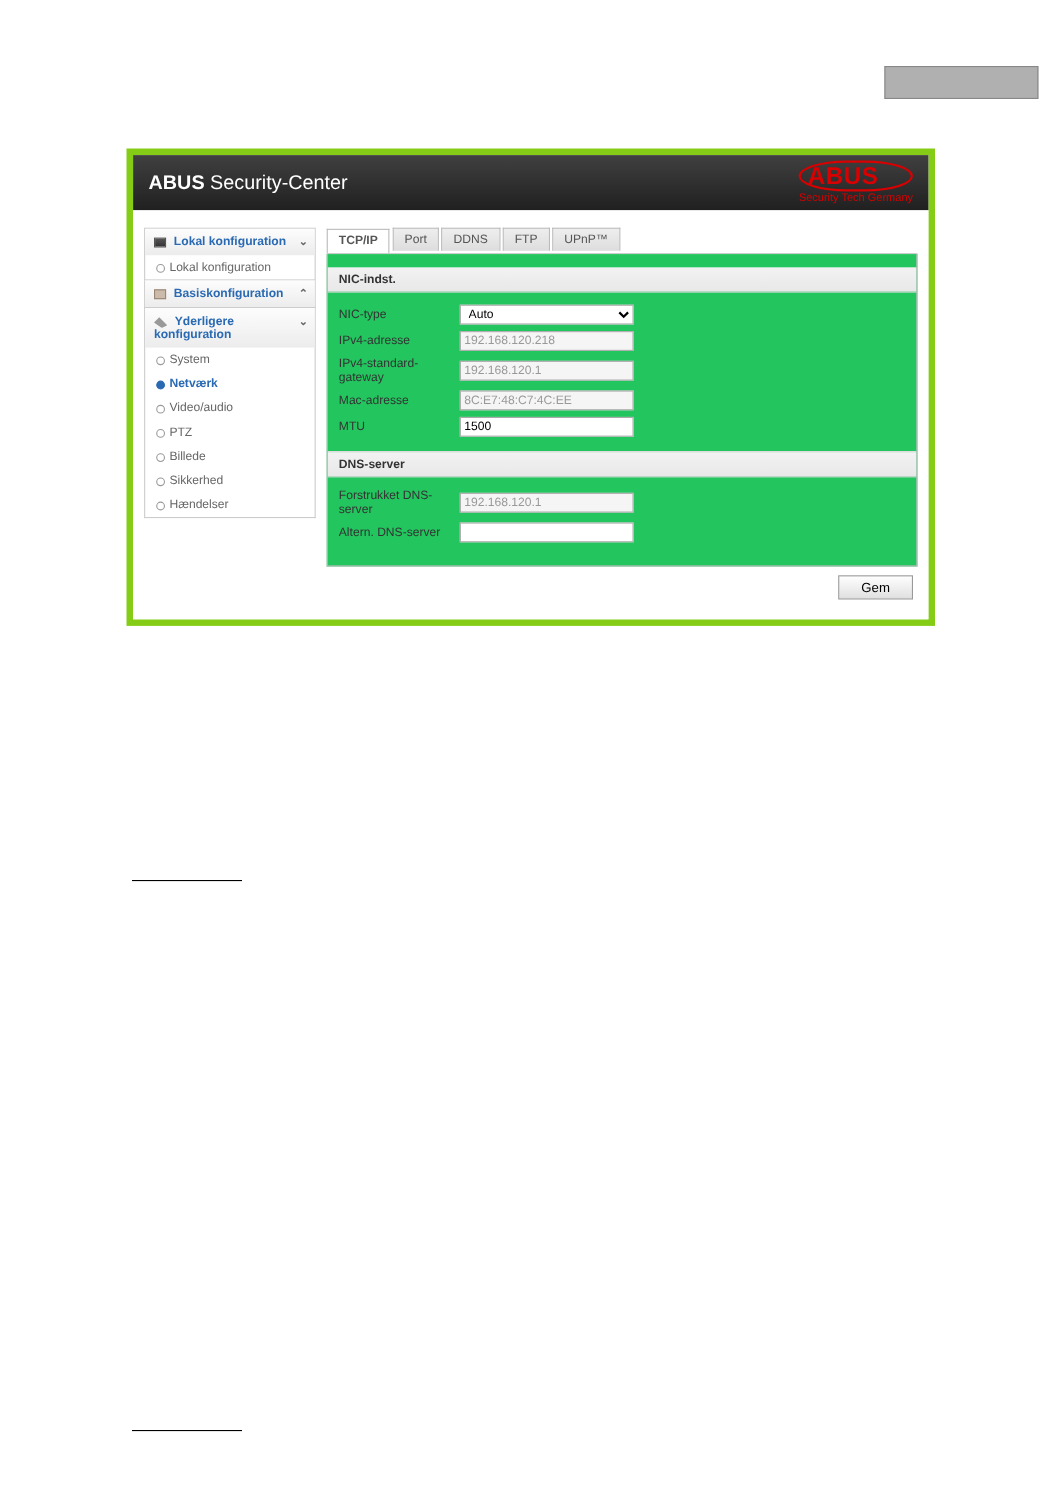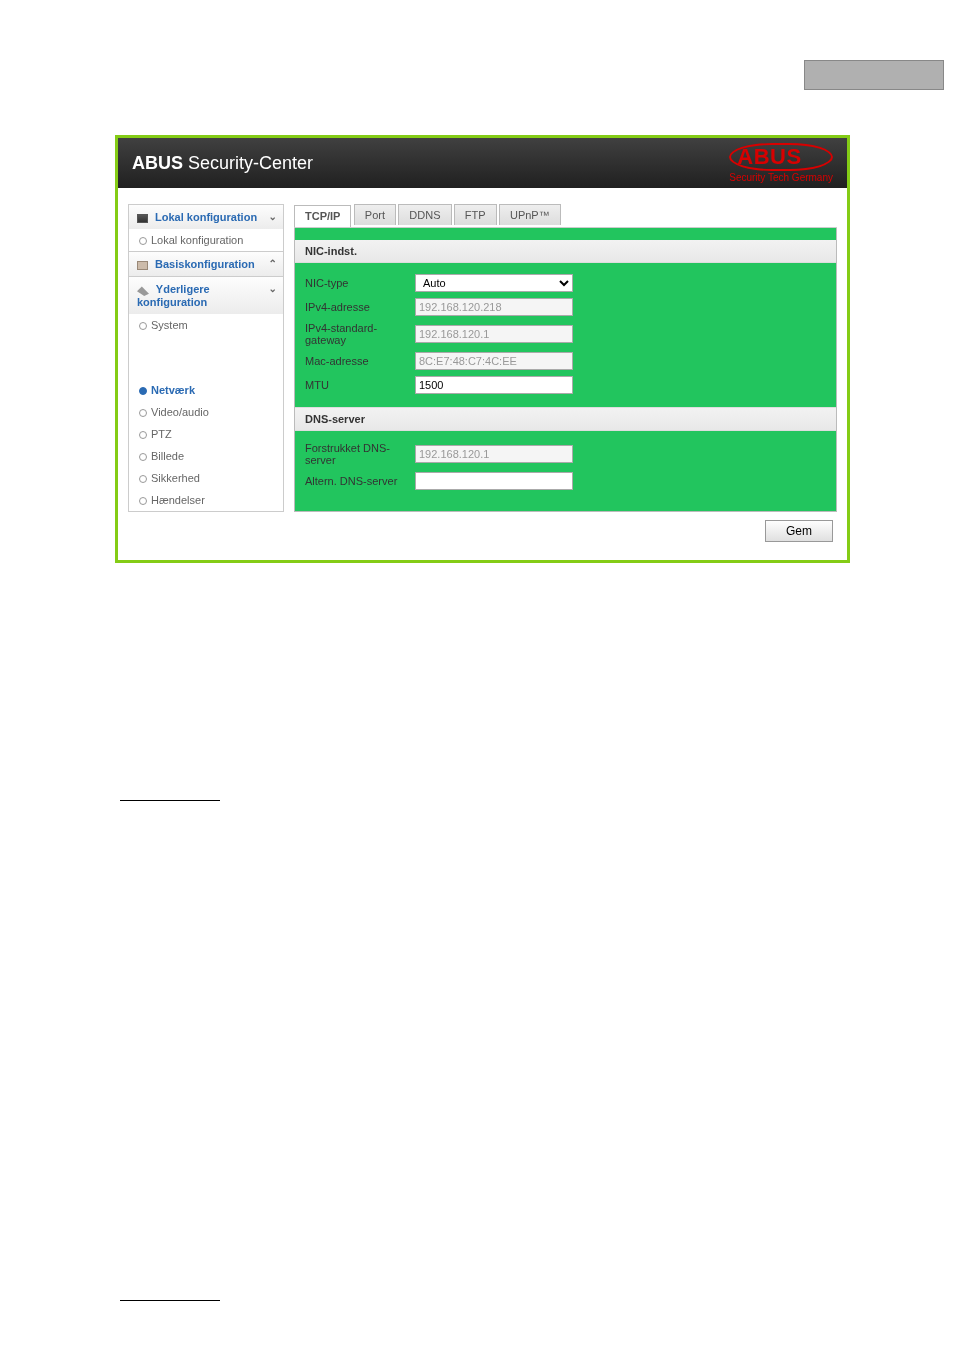--- a/index.html
+++ b/index.html
@@ -1,19 +1,19 @@
 <!DOCTYPE html>
 <html><head>
   <meta charset="utf-8">
   <style>
     * { box-sizing: border-box; margin: 0; padding: 0; }
     body { font-family: Arial, sans-serif; font-size: 12px; background: #fff; color: #333; }
     .page { width: 954px; min-height: 1350px; position: relative; }
     .gray-box { position: absolute; right: 10px; top: 60px; width: 140px; height: 30px; background: #b0b0b0; border: 1px solid #888; }
-    .app-window { position: absolute; top: 135px; left: 115px; width: 735px; background: #fff; border: 3px solid #84cc16; }
+    .app-window { position: absolute; top: 135px; left: 115px; width: 735px; background: #fff; border: 6px solid #84cc16; }
     .header { background: linear-gradient(to bottom, #404040 0%, #303030 50%, #202020 100%); height: 50px; position: relative; padding: 0 14px; }
     .header-title { color: #fff; font-size: 18px; font-weight: bold; line-height: 50px; }
     .header-title .thin { font-weight: normal; }
     .logo-area { position: absolute; right: 14px; top: 5px; text-align: center; }
     .logo-area .logo-text { color: #d80000; font-weight: 900; font-size: 22px; border: 2px solid #d80000; border-radius: 50%/60%; padding: 0 6px; letter-spacing: 0.5px; height: 28px; display: flex; align-items: center; }
     .logo-area .tagline { color: #d80000; font-size: 10px; margin-top: 1px; }
     .help-icon { position: absolute; right: 2px; top: 2px; width: 14px; height: 14px; border-radius: 50%; background: #6bb; color: #fff; font-size: 10px; text-align: center; line-height: 14px; }
     .topnav { background: linear-gradient(to bottom, #fefefe, #e8e8e8); border-bottom: 1px solid #ccc; height: 32px; position: relative; }
     .topnav .nav-tab { display: inline-block; padding: 8px 28px; font-size: 12px; color: #666; border-right: 1px solid #ddd; cursor: pointer; }
     .topnav .nav-tab.first { color: #d80000; font-weight: bold; }
@@ -33,21 +33,21 @@
     .sb-group:first-child { border-top: 1px solid #ccc; }
     .sb-header { background: linear-gradient(to bottom, #fdfdfd, #ececec); padding: 6px 8px; color: #2a6ab3; font-weight: bold; cursor: pointer; position: relative; }
     .sb-header .caret { position: absolute; right: 6px; top: 6px; color: #666; font-size: 10px; }
     .sb-header .gicon { display: inline-block; width: 12px; height: 12px; vertical-align: middle; margin-right: 4px; background: #888; }
     .sb-header .gicon.monitor { background: linear-gradient(#555,#333); border: 1px solid #555; width:11px; height:9px; }
     .sb-header .gicon.folder { background: #cba; border: 1px solid #987; width:11px; height:9px; }
     .sb-header .gicon.wrench { background: #999; clip-path: polygon(0 60%,40% 20%,100% 80%,60% 100%); }
     .sb-sub { padding: 4px 0 4px 18px; color: #666; }
     .sb-sub.item { padding: 5px 0 5px 22px; position: relative; cursor: pointer; }
     .sb-sub.item:before { content: ""; position: absolute; left: 10px; top: 8px; width: 6px; height: 6px; border: 1px solid #999; border-radius: 50%; background: #fff; }
-    .sb-sub.item.sel { color: #2a6ab3; font-weight: bold; margin-top: 43px; }
+    .sb-sub.item.sel { color: #2a6ab3; font-weight: bold; }
     .sb-sub.item.sel:before { background: #2a6ab3; border-color: #2a6ab3; }
     .main { flex: 1; margin-left: 10px; }
     .subtabs { border-bottom: 1px solid #ccc; height: 24px; }
     .subtabs .stab { display: inline-block; background: linear-gradient(to bottom,#eee,#ddd); border: 1px solid #bbb; border-bottom: none; padding: 4px 10px; font-size: 11px; color: #555; margin-right: -1px; cursor: pointer; }
     .subtabs .stab.active { background: #fff; font-weight: bold; position: relative; top: 1px; padding-bottom: 5px; }
     .form-panel { border: 1px solid #bbb; border-top: none; background: #22c55e; padding: 12px 0 18px 0; }
     .sec-title { background: linear-gradient(to bottom,#f2f2f2,#e8e8e8); border-top: 1px solid #ddd; border-bottom: 1px solid #ddd; padding: 5px 10px; font-weight: bold; font-size: 11px; margin-bottom: 8px; }
     .sec-title.first { border-top: none; }
     .row { display: flex; align-items: center; padding: 3px 10px; }
     .row .lbl { width: 110px; font-size: 11px; color: #333; }

